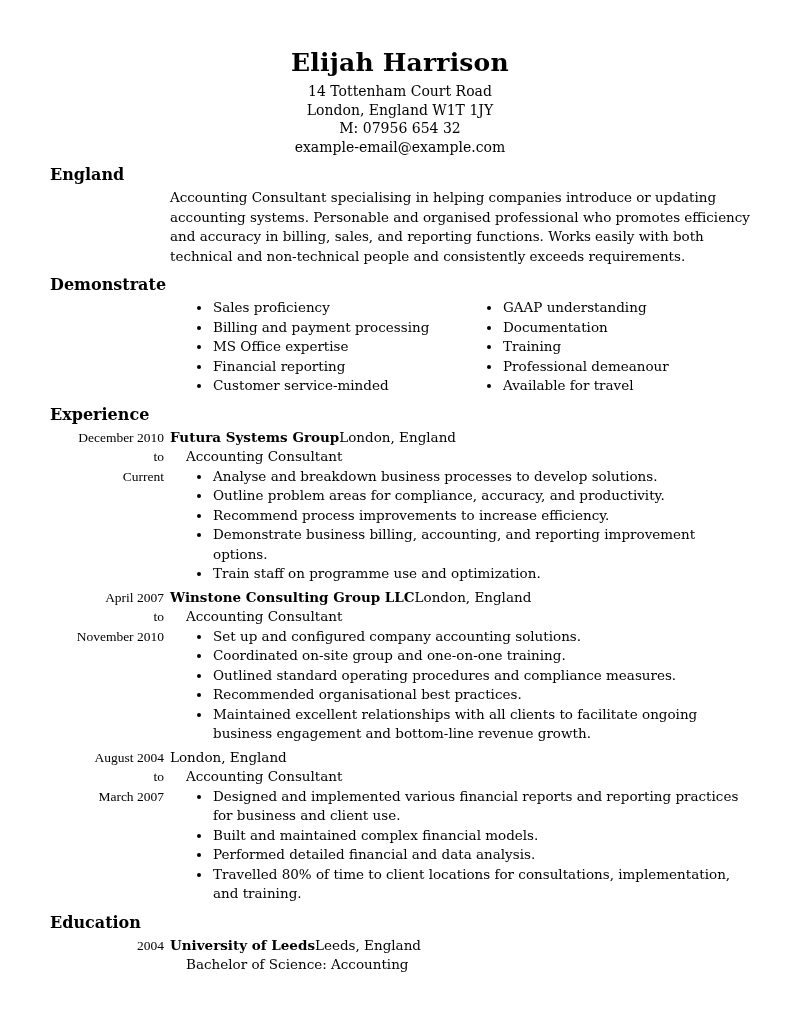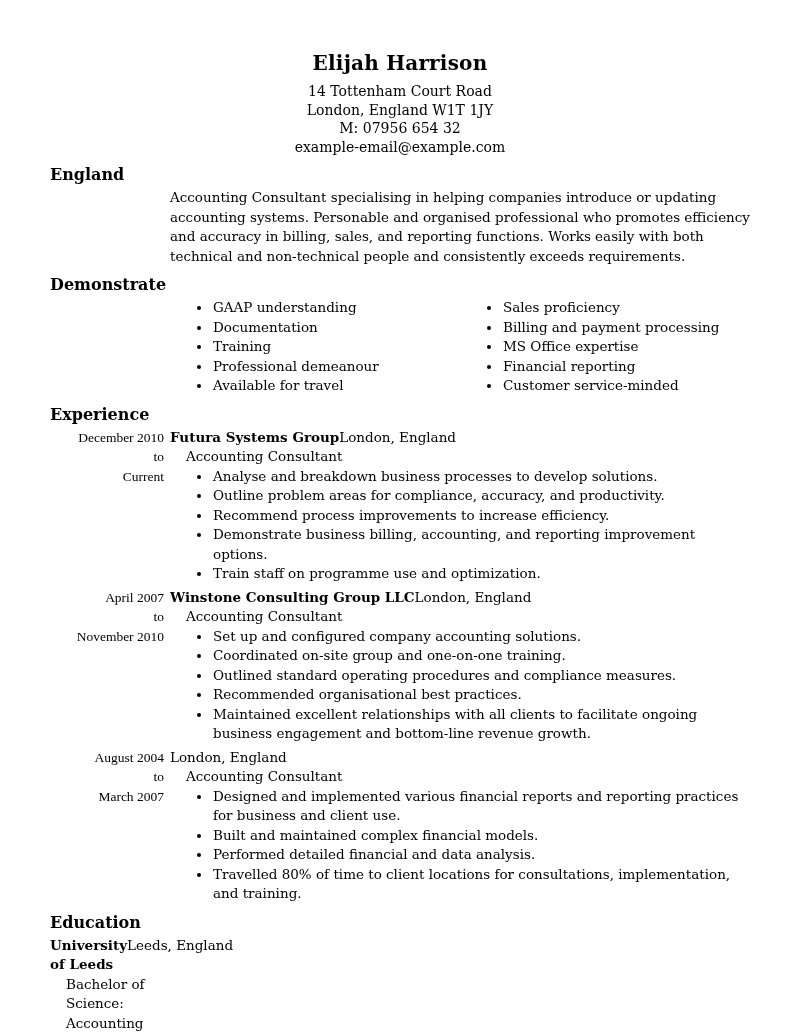--- a/index.html
+++ b/index.html
@@ -11,21 +11,21 @@
     background: #ffffff;
     color: #000000;
     font-family: "DejaVu Serif", "Liberation Serif", serif;
     font-size: 13.5px;
     line-height: 19.5px;
     padding: 48px 50px 0 50px;
     overflow: hidden;
   }
   .header { text-align: center; margin-bottom: 2px; }
   .name {
-    font-size: 20px;
+    font-size: 25px;
     font-weight: bold;
     line-height: 30px;
     margin-bottom: 4px;
     letter-spacing: 0.2px;
   }
   .contact-line { font-size: 14px; line-height: 18.6px; }
   .section-label {
     font-size: 16px;
     font-weight: bold;
     line-height: 20px;
@@ -76,32 +76,32 @@
 
   <section>
     <h2 class="section-label">England</h2>
     <p class="summary-text">Accounting Consultant specialising in helping companies introduce or updating accounting systems. Personable and organised professional who promotes efficiency and accuracy in billing, sales, and reporting functions. Works easily with both technical and non-technical people and consistently exceeds requirements.</p>
   </section>
 
   <section>
     <h2 class="section-label">Demonstrate</h2>
     <div class="highlights-columns">
       <ul class="bullets">
+        <li>Sales proficiency</li>
+        <li>Billing and payment processing</li>
+        <li>MS Office expertise</li>
+        <li>Financial reporting</li>
+        <li>Customer service-minded</li>
+      </ul>
+      <ul class="bullets">
         <li>GAAP understanding</li>
         <li>Documentation</li>
         <li>Training</li>
         <li>Professional demeanour</li>
         <li>Available for travel</li>
-      </ul>
-      <ul class="bullets">
-        <li>Sales proficiency</li>
-        <li>Billing and payment processing</li>
-        <li>MS Office expertise</li>
-        <li>Financial reporting</li>
-        <li>Customer service-minded</li>
       </ul>
     </div>
   </section>
 
   <section>
     <h2 class="section-label">Experience</h2>
 
     <div class="entry-row">
       <div class="entry-dates">
         <div>December 2010</div>
@@ -163,20 +163,23 @@
           <li>Performed detailed financial and data analysis.</li>
           <li>Travelled 80% of time to client locations for consultations, implementation, and training.</li>
         </ul>
       </div>
     </div>
   </section>
 
   <section>
     <h2 class="section-label">Education</h2>
     <div class="entry-row">
+      <div class="entry-dates">
+        <div>2004</div>
+      </div>
       <div class="entry-main">
         <div class="entry-header">
           <span class="entry-company">University of Leeds</span>
           <span class="entry-location">Leeds, England</span>
         </div>
         <div class="entry-title">Bachelor of Science: Accounting</div>
       </div>
     </div>
   </section>
 

